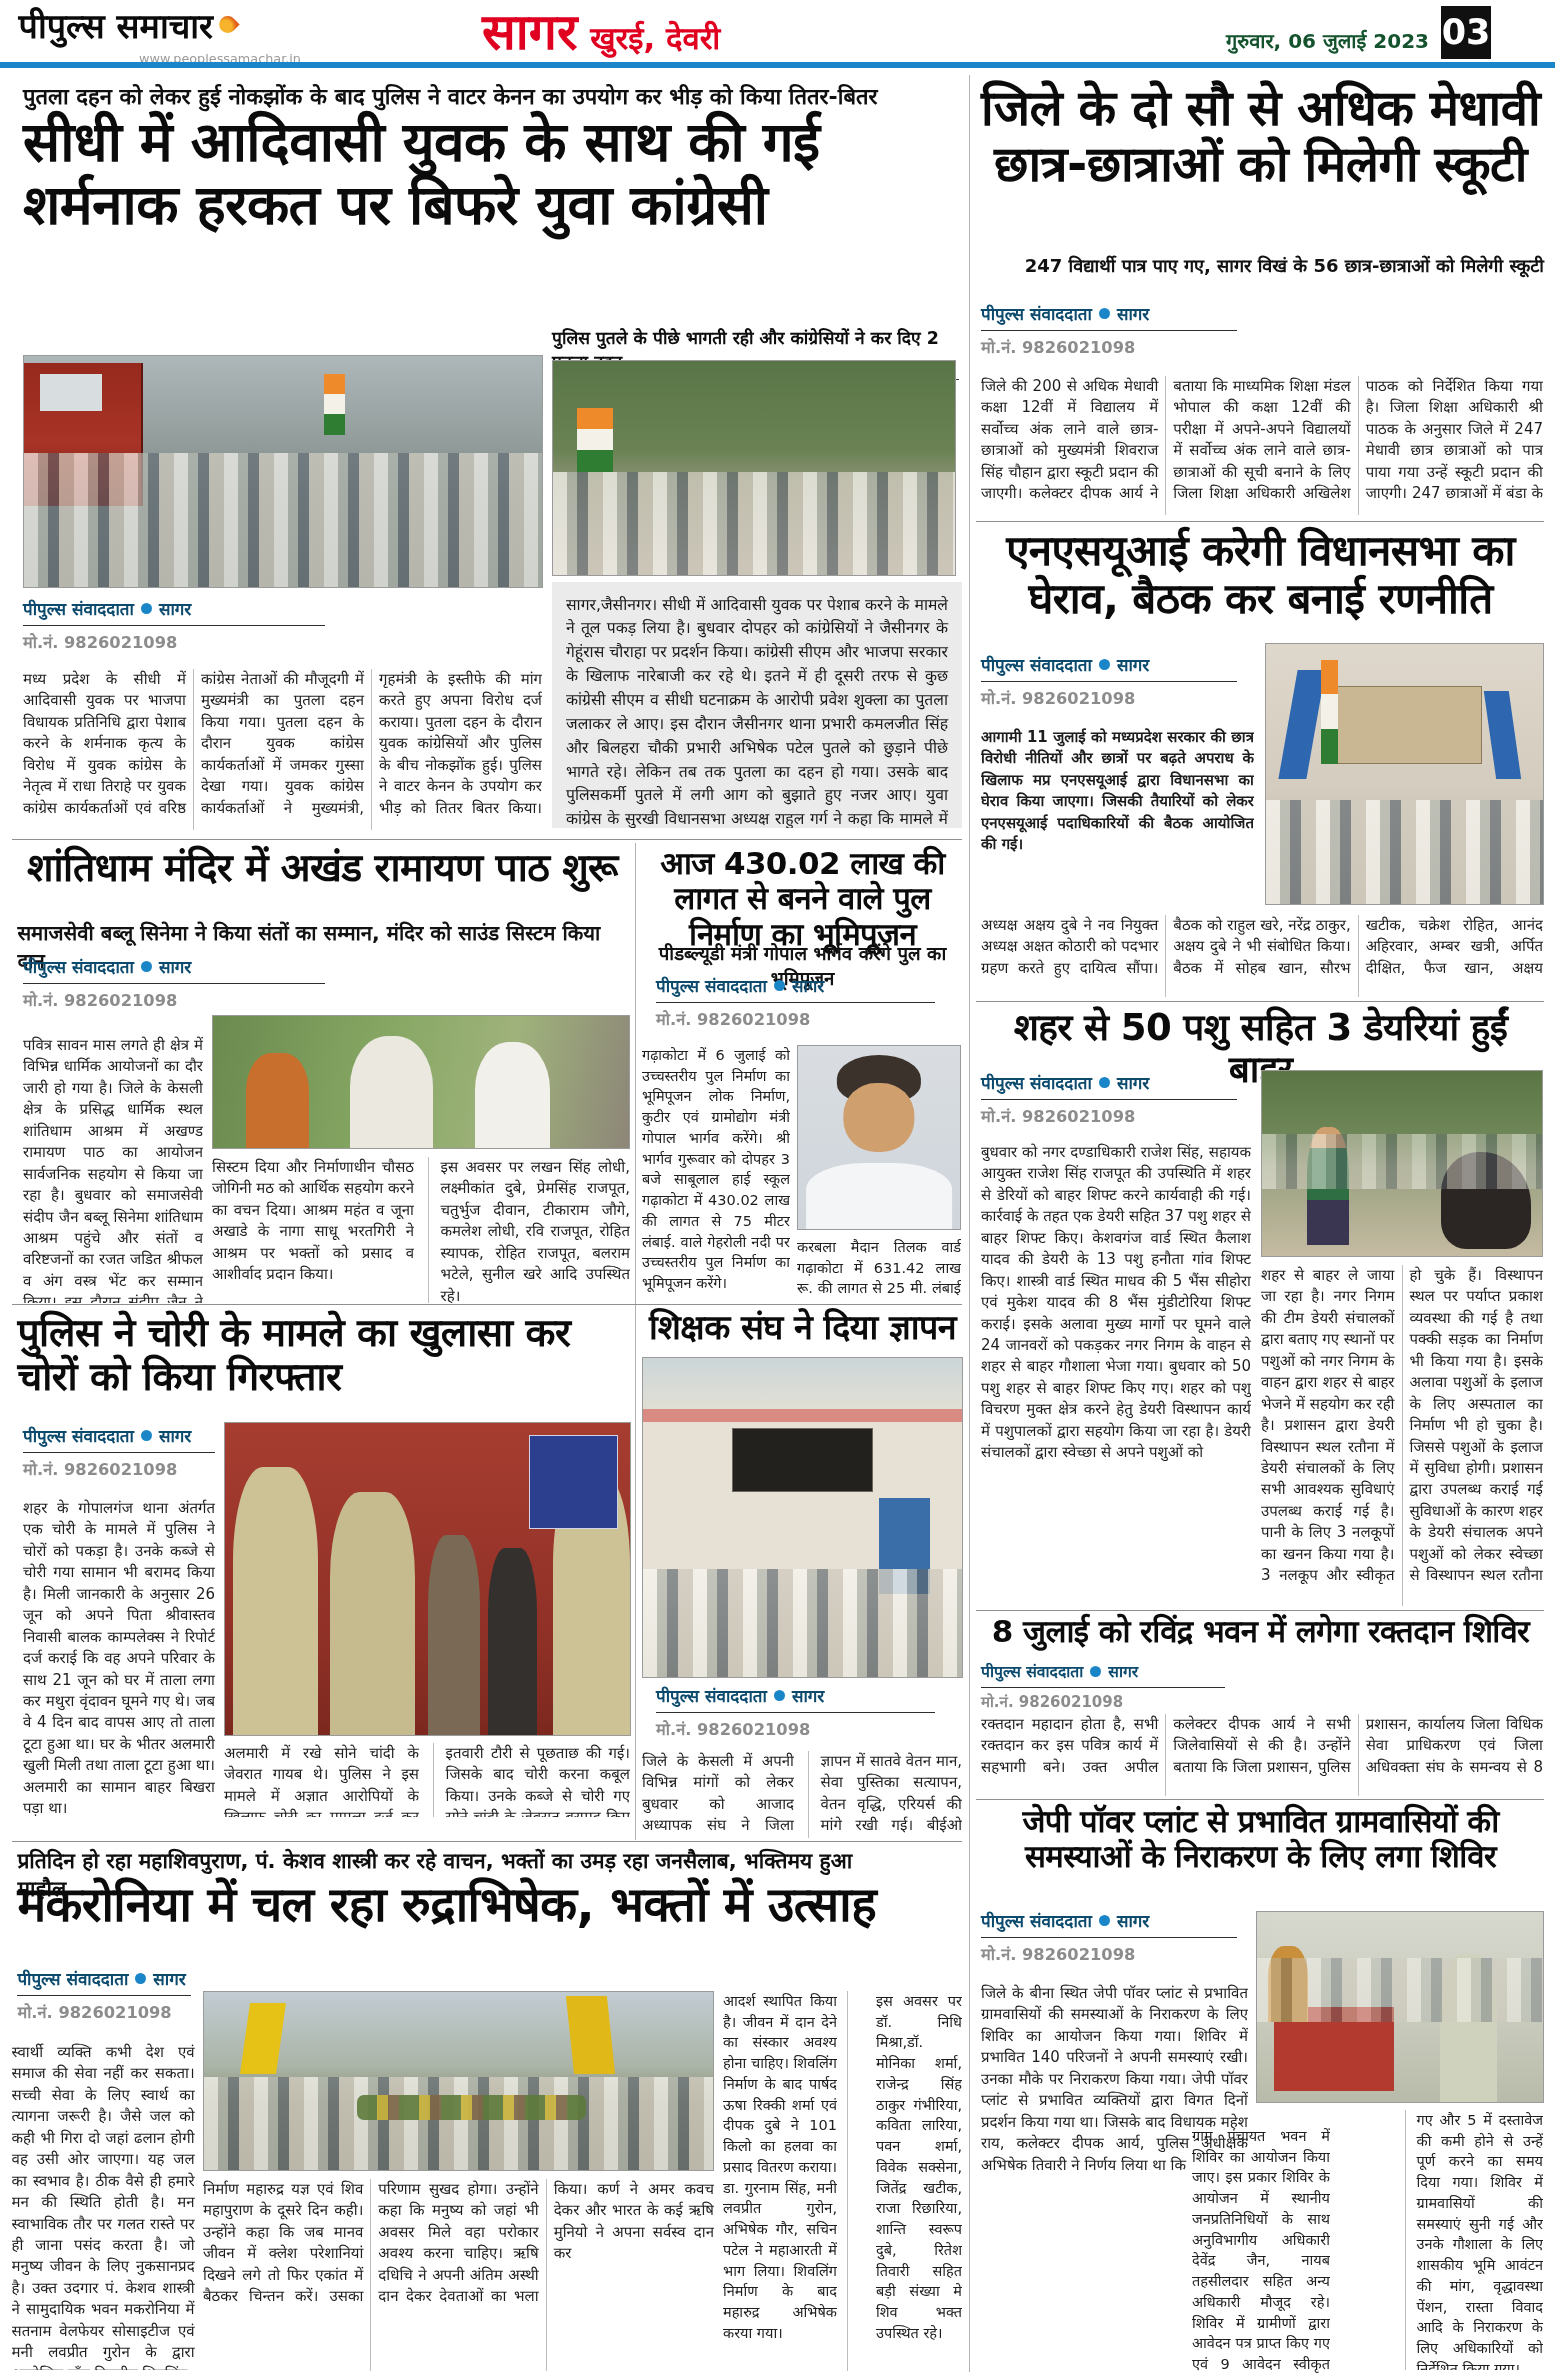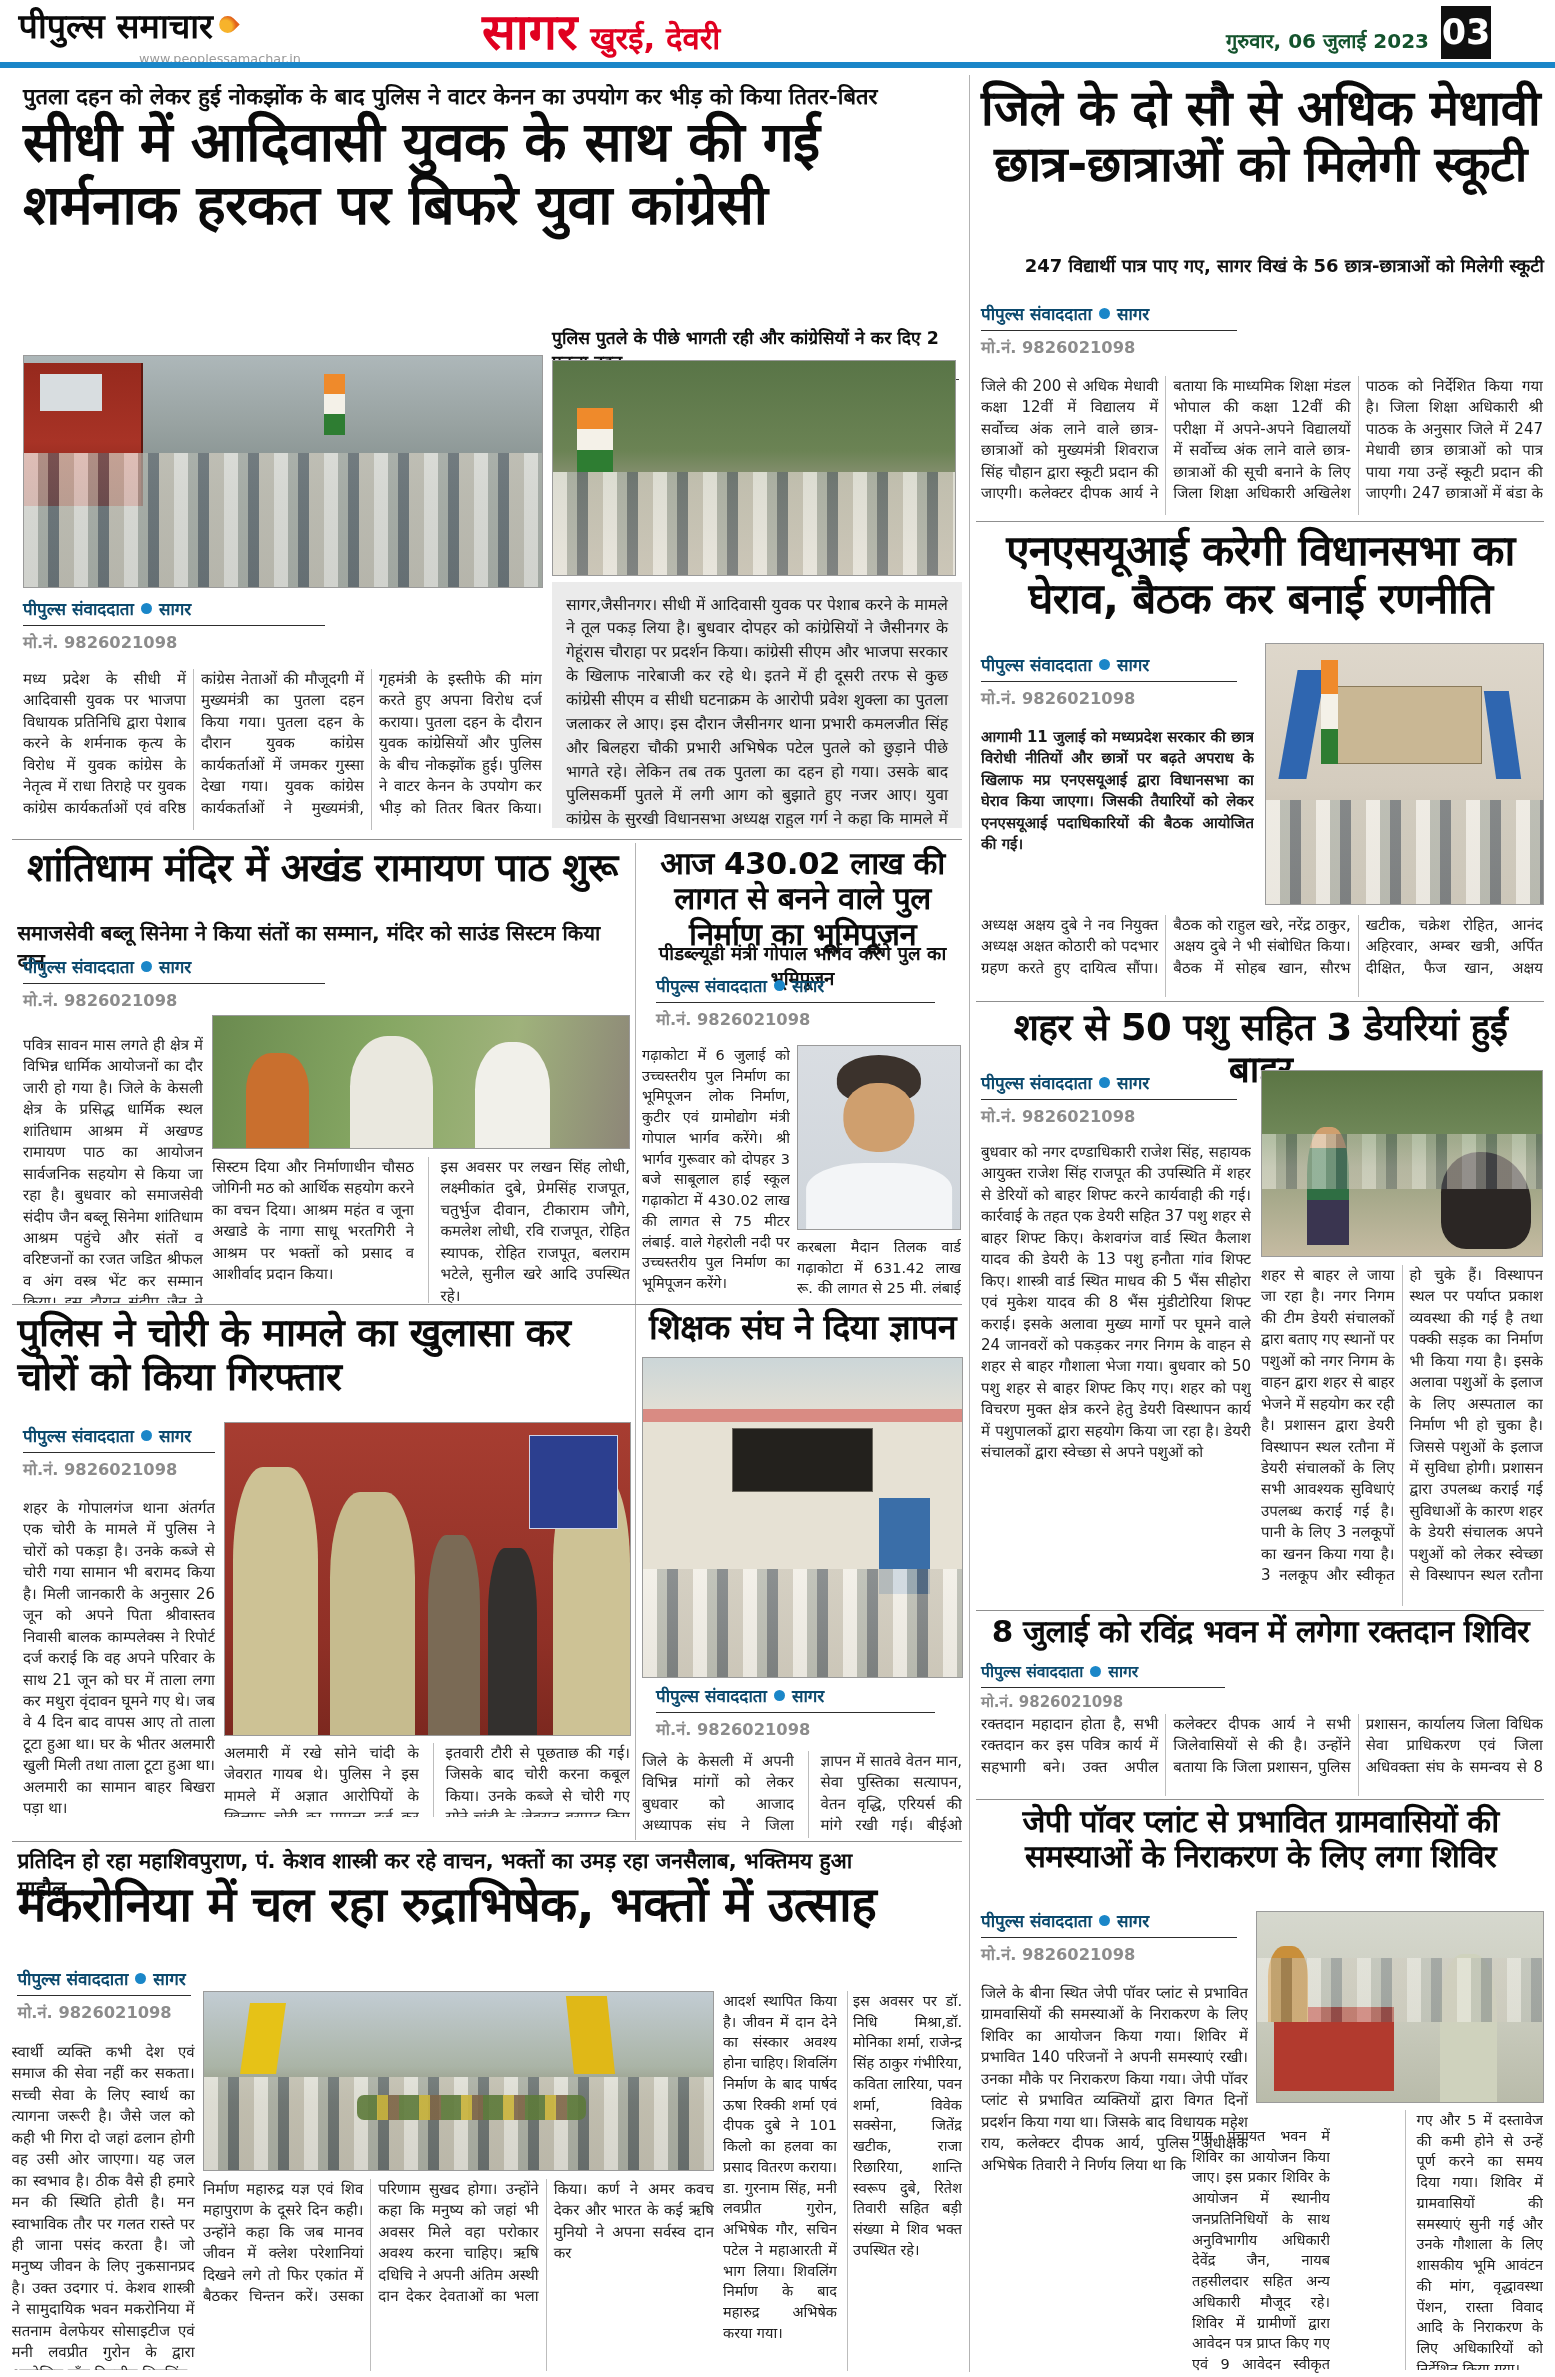--- a/index.html
+++ b/index.html
@@ -203,21 +203,21 @@
     <div class="photo" style="left:203px; top:1991px; width:511px; height:180px; background:linear-gradient(180deg,#c2ccd3 0%,#aab4a6 42%,#8a8c76 62%,#6f7260 100%);">
       <div style="position:absolute; left:8%; top:6%; width:7%; height:40%; background:#e6c217; transform:skewX(-8deg);"></div>
       <div style="position:absolute; left:72%; top:2%; width:8%; height:44%; background:#e0b817; transform:skewX(6deg);"></div>
       <div class="crowd" style="height:52%; opacity:.9;"></div>
       <div style="position:absolute; left:30%; bottom:28%; width:45%; height:14%; background:repeating-linear-gradient(90deg,#5d7a3a 0 20px,#c9b33a 20px 31px,#7e6647 31px 42px); border-radius:7px; opacity:.9;"></div>
     </div>
 
     <div class="abs bodytext" style="left:11.6px; top:2042px; width:183px; height:328px;">स्वार्थी व्यक्ति कभी देश एवं समाज की सेवा नहीं कर सकता। सच्ची सेवा के लिए स्वार्थ का त्यागना जरूरी है। जैसे जल को कही भी गिरा दो जहां ढलान होगी वह उसी ओर जाएगा। यह जल का स्वभाव है। ठीक वैसे ही हमारे मन की स्थिति होती है। मन स्वाभाविक तौर पर गलत रास्ते पर ही जाना पसंद करता है। जो मनुष्य जीवन के लिए नुकसानप्रद है। उक्त उदगार पं. केशव शास्त्री ने सामुदायिक भवन मकरोनिया में सतनाम वेलफेयर सोसाइटीज एवं मनी लवप्रीत गुरोन के द्वारा आयोजित पाँच दिवसीय शिवलिंग</div>
     <div class="abs bodytext cols3" style="left:203px; top:2179px; width:511px; height:192px;">निर्माण महारुद्र यज्ञ एवं शिव महापुराण के दूसरे दिन कही। उन्होंने कहा कि जब मानव जीवन में क्लेश परेशानियां दिखने लगे तो फिर एकांत में बैठकर चिन्तन करें। उसका परिणाम सुखद होगा। उन्होंने कहा कि मनुष्य को जहां भी अवसर मिले वहा परोकार अवश्य करना चाहिए। ऋषि दधिचि ने अपनी अंतिम अस्थी दान देकर देवताओं का भला किया। कर्ण ने अमर कवच देकर और भारत के कई ऋषि मुनियो ने अपना सर्वस्व दान कर</div>
     <div class="abs bodytext" style="left:723px; top:1991px; width:114px; height:380px; font-size:14.5px;">आदर्श स्थापित किया है। जीवन में दान देने का संस्कार अवश्य होना चाहिए। शिवलिंग निर्माण के बाद पार्षद ऊषा रिक्की शर्मा एवं दीपक दुबे ने 101 किलो का हलवा का प्रसाद वितरण कराया। डा. गुरनाम सिंह, मनी लवप्रीत गुरोन, अभिषेक गौर, सचिन पटेल ने महाआरती में भाग लिया। शिवलिंग निर्माण के बाद महारुद्र अभिषेक करया गया।</div>
-    <div class="abs bodytext" style="left:847px; top:1991px; width:115px; height:380px; font-size:14.5px; border-left:0.6px solid #bdbdbd; padding-left:5px;">इस अवसर पर डॉ. निधि मिश्रा,डॉ. मोनिका शर्मा, राजेन्द्र सिंह ठाकुर गंभीरिया, कविता लारिया, पवन शर्मा, विवेक सक्सेना, जितेंद्र खटीक, राजा रिछारिया, शान्ति स्वरूप दुबे, रितेश तिवारी सहित बड़ी संख्या मे शिव भक्त उपस्थित रहे।</div>
+    <div class="abs bodytext" style="left:847px; top:1991px; width:115px; height:380px; font-size:14.5px; border-left:0.6px solid #bdbdbd; padding-left:28px;">इस अवसर पर डॉ. निधि मिश्रा,डॉ. मोनिका शर्मा, राजेन्द्र सिंह ठाकुर गंभीरिया, कविता लारिया, पवन शर्मा, विवेक सक्सेना, जितेंद्र खटीक, राजा रिछारिया, शान्ति स्वरूप दुबे, रितेश तिवारी सहित बड़ी संख्या मे शिव भक्त उपस्थित रहे।</div>
   </section>
 
   <section>
     <div class="abs headline" style="left:977px; top:81px; width:567px; font-size:49px; text-align:center;">जिले के दो सौ से अधिक मेधावी छात्र-छात्राओं को मिलेगी स्कूटी</div>
     <div class="abs subhead" style="left:977px; top:253px; width:567px; font-size:18px; text-align:right;">247 विद्यार्थी पात्र पाए गए, सागर विखं के 56 छात्र-छात्राओं को मिलेगी स्कूटी</div>
 
     <div class="abs byline" style="left:981px; top:302px; width:256px;">
       <div class="row1">
           <span>पीपुल्स संवाददाता</span>
           <span class="dot"></span>

